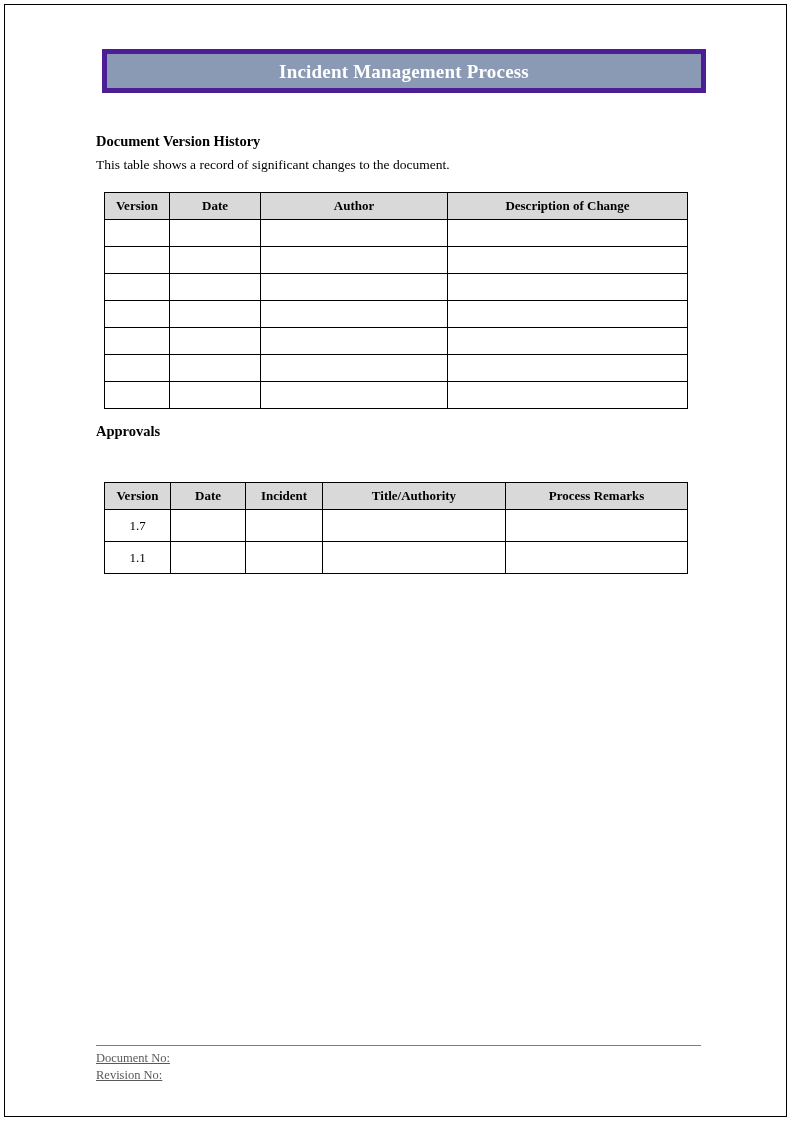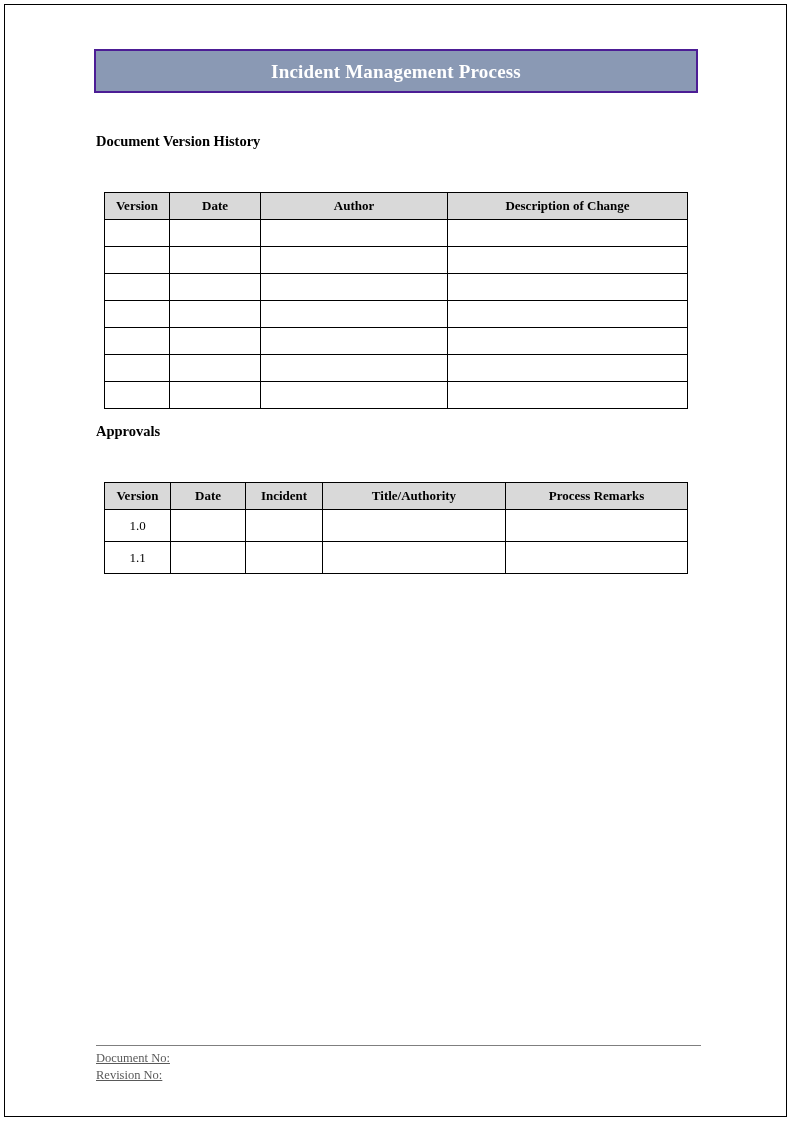--- a/index.html
+++ b/index.html
@@ -24,26 +24,26 @@
     height: 1113px;
     border: 1px solid #000000;
     background: #ffffff;
     box-sizing: border-box;
     overflow: hidden;
   }
 
   
   .title-bar {
     position: absolute;
-    left: 89px;
+    left: 97px;
     top: 44px;
     width: 604px;
     height: 44px;
     background: #8a99b4;
-    border: 2px solid #4c1d95;
+    border: 5px solid #4c1d95;
     box-sizing: border-box;
     display: flex;
     align-items: center;
     justify-content: center;
   }
   .title-bar .title-text {
     color: #ffffff;
     font-size: 19px;
     font-weight: bold;
     letter-spacing: 0.2px;
@@ -158,20 +158,21 @@
 
 <div class="page">
 
   <div class="title-bar">
     <span class="title-text">Incident Management Process</span>
   </div>
 
 
   <div class="h-version-history">Document Version History</div>
 
+  <div class="para-1">This table shows a record of significant changes to the document.</div>
 
   <table class="doc-table" id="version-table">
     <colgroup>
       <col style="width:65px">
       <col style="width:91px">
       <col style="width:187px">
       <col style="width:240px">
     </colgroup>
     <thead>
       <tr>
@@ -242,21 +243,21 @@
       <tr>
         <th>Version</th>
         <th>Date</th>
         <th>Incident</th>
         <th>Title/Authority</th>
         <th>Process Remarks</th>
       </tr>
     </thead>
     <tbody>
       <tr>
-        <td>1.0</td>
+        <td>1.7</td>
         <td></td>
         <td></td>
         <td></td>
         <td></td>
       </tr>
       <tr>
         <td>1.1</td>
         <td></td>
         <td></td>
         <td></td>

